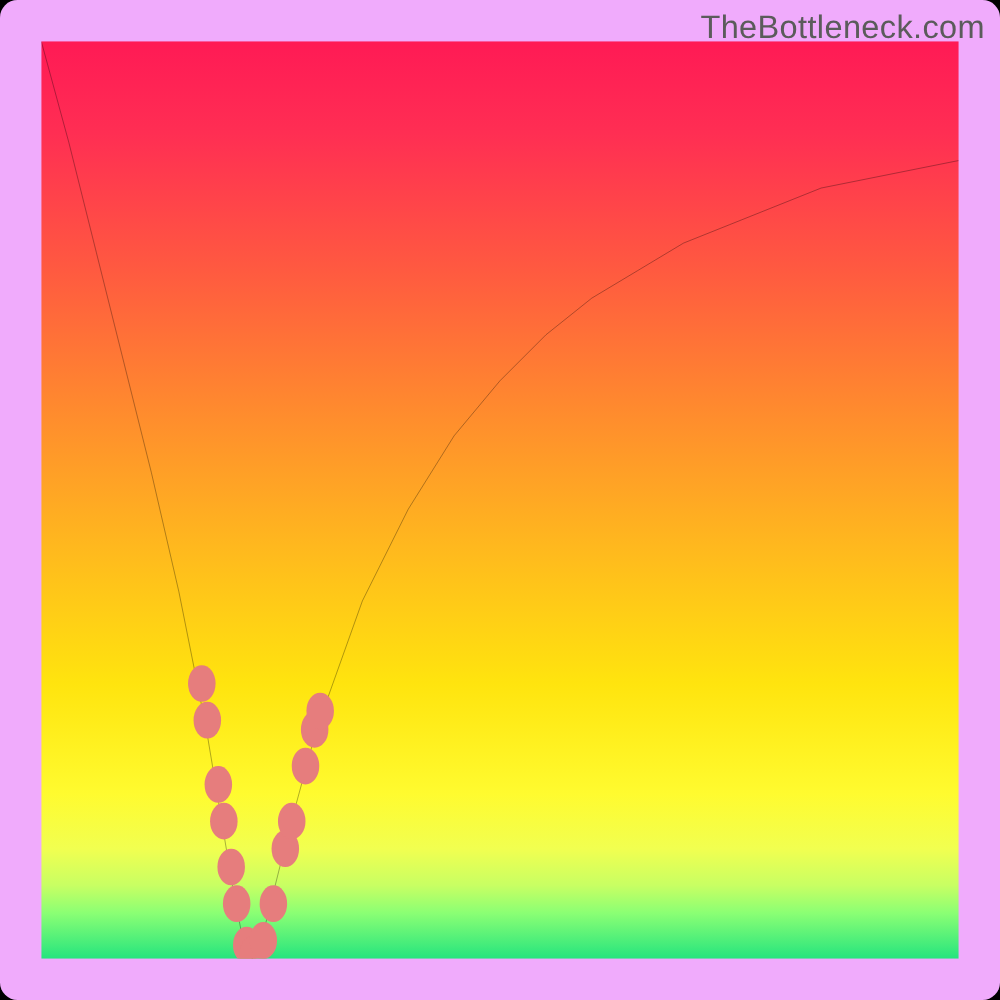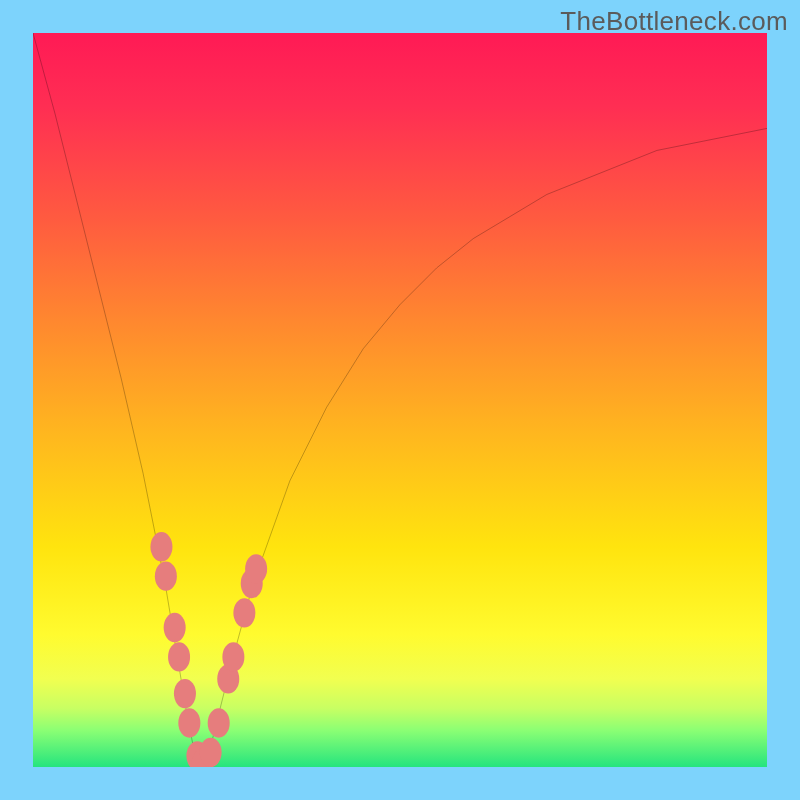--- a/index.html
+++ b/index.html
@@ -7,21 +7,22 @@
     padding: 0;
     width: 800px;
     height: 800px;
     background: #000000;
     overflow: hidden;
     font-family: Arial, Helvetica, sans-serif;
   }
   .frame {
     position: absolute;
     inset: 0;
-    background: #7dd3fc;
+    background: #f0abfc;
+    border-radius: 14px;
   }
   .plot-area {
     position: absolute;
     left: 33px;
     top: 33px;
     width: 734px;
     height: 734px;
     overflow: hidden;
   }
   .gradient {

